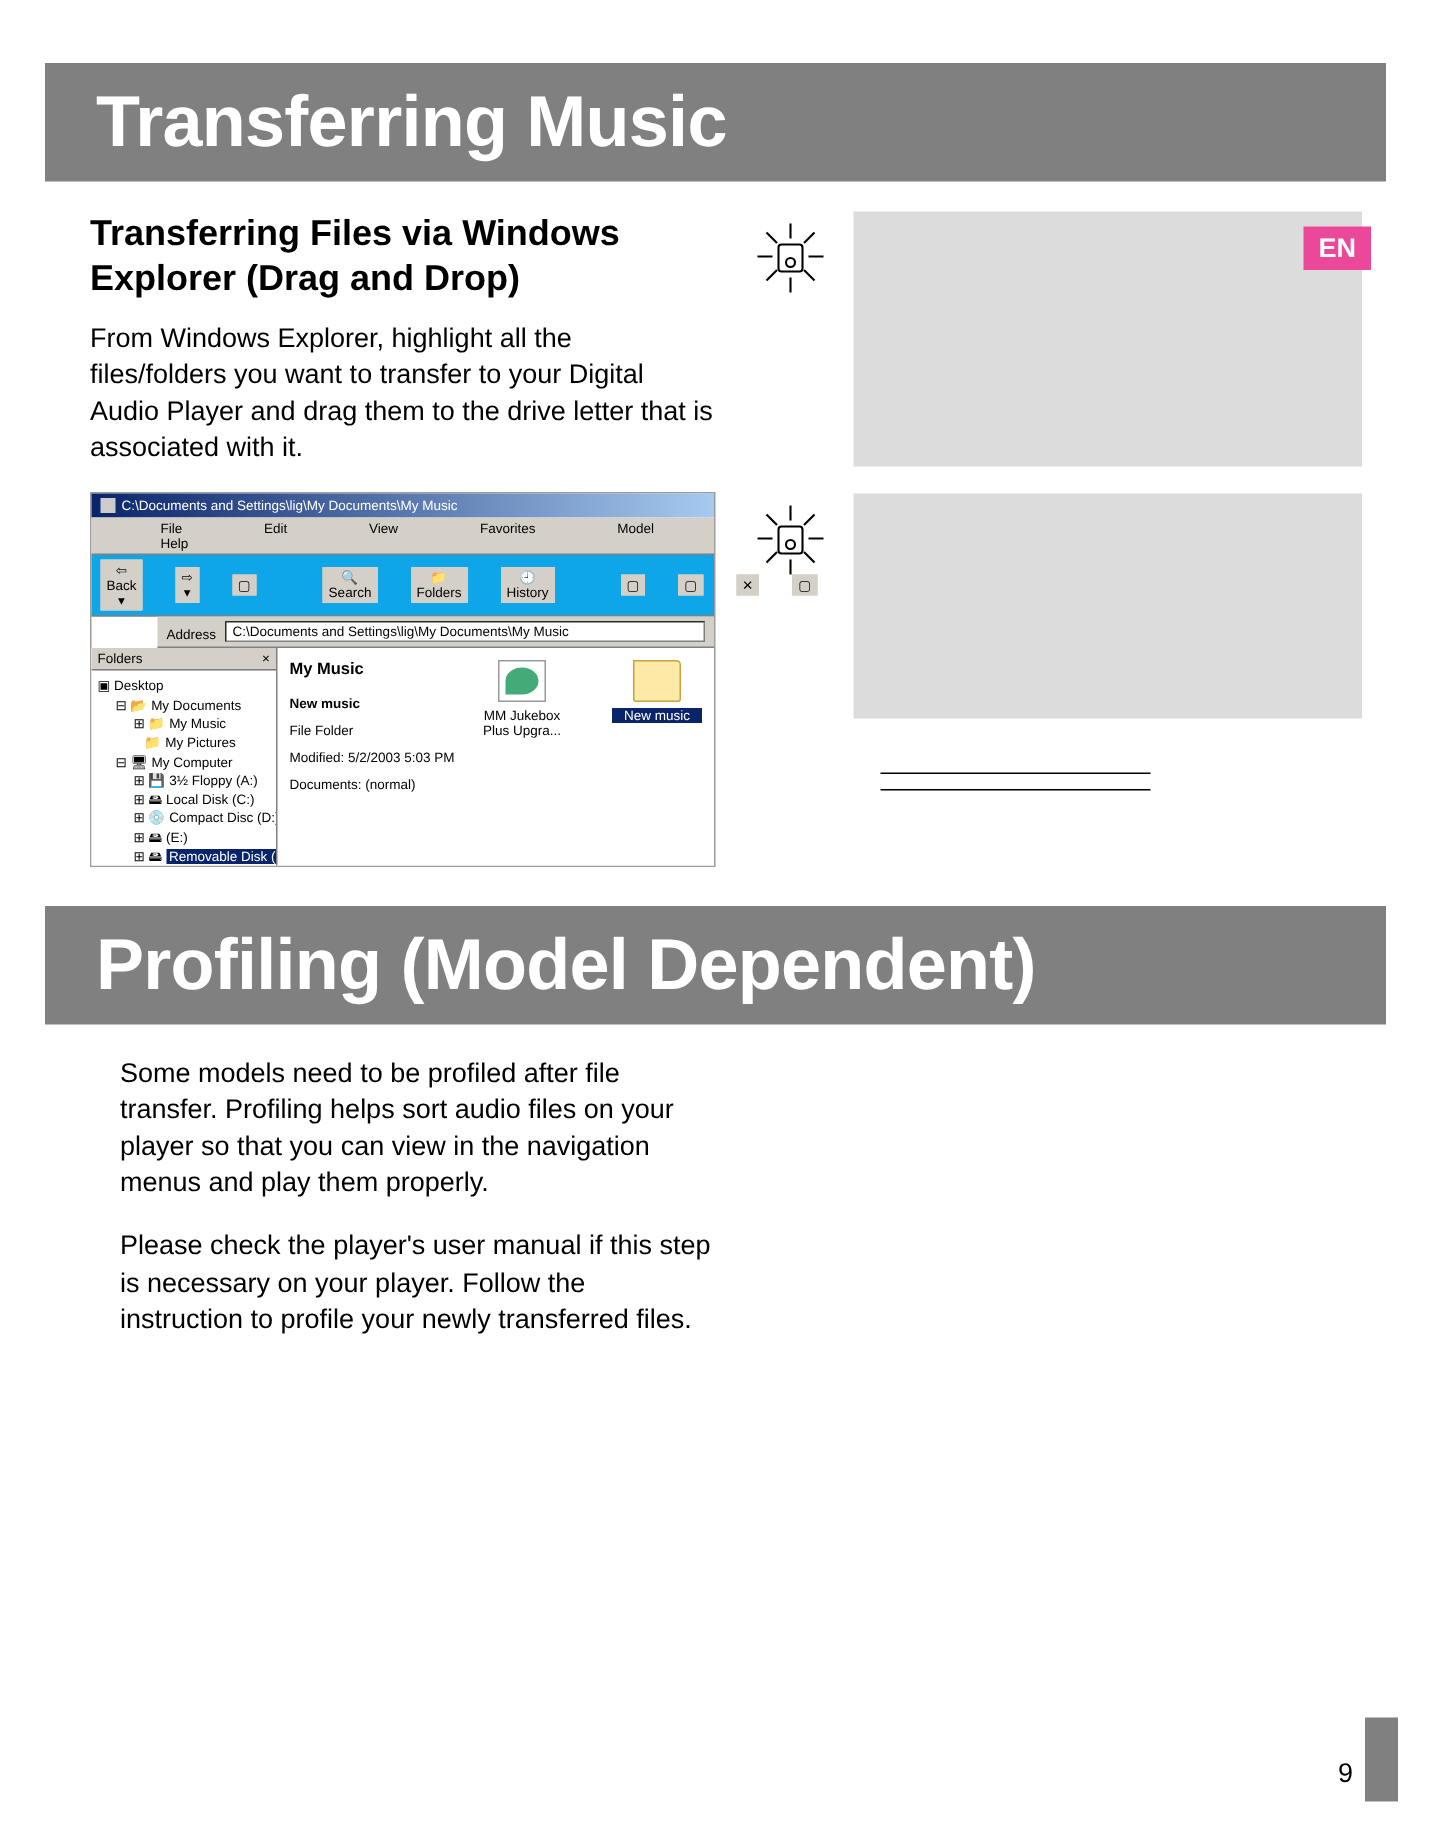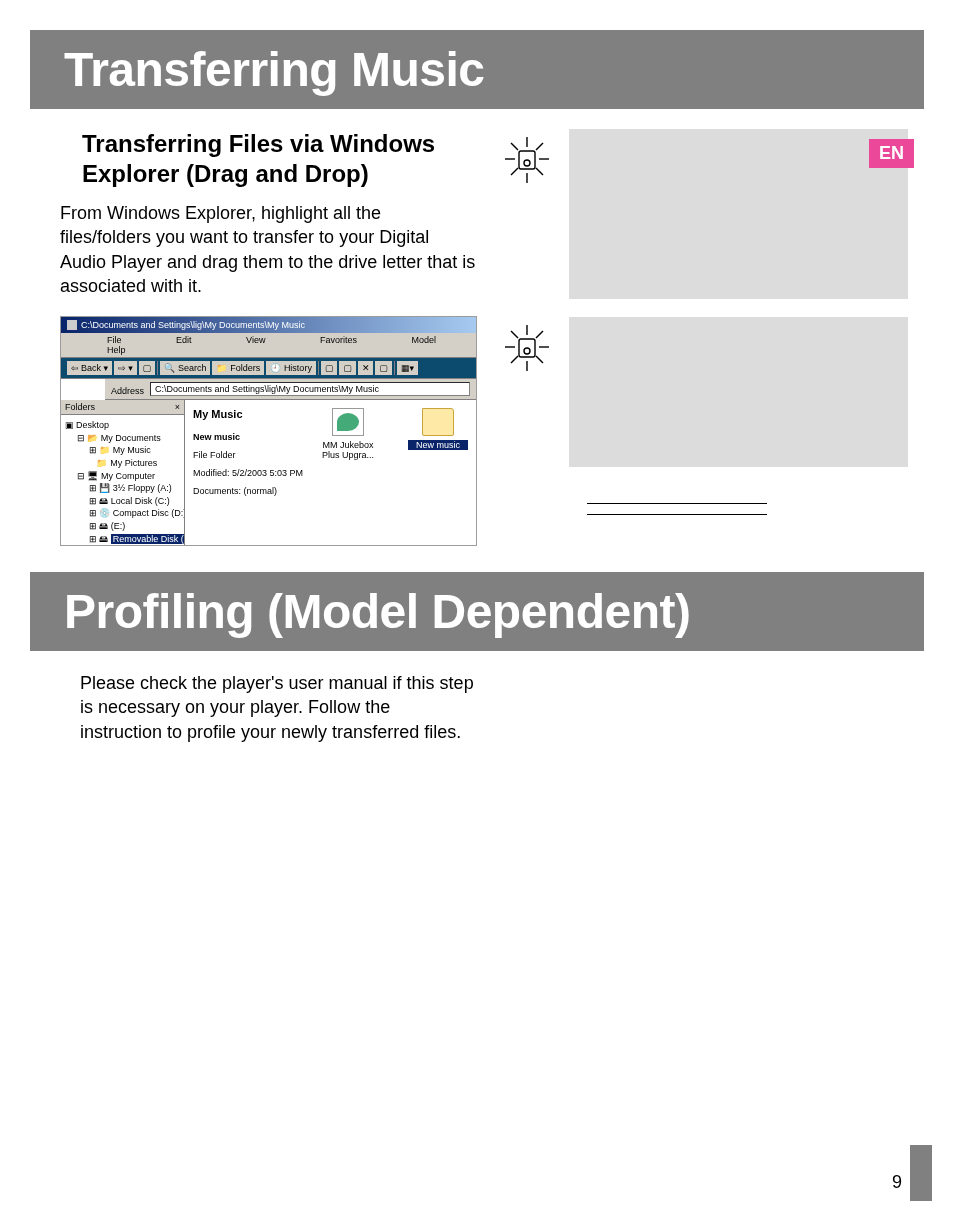--- a/index.html
+++ b/index.html
@@ -1,26 +1,26 @@
 <!DOCTYPE html>
 <html><head>
 <meta charset="utf-8">
 <style>
   * { margin: 0; padding: 0; box-sizing: border-box; }
   body { width: 954px; height: 1215px; background: #fff; font-family: Arial, Helvetica, sans-serif; position: relative; }
-  .page { width: 100%; height: 100%; position: relative; padding: 30px 40px 0 40px; }
+  .page { width: 100%; height: 100%; position: relative; padding: 42px 40px 0 40px; }
 
   .banner { background: #808080; padding: 12px 20px 12px 34px; margin-left: -10px; margin-right: -10px; }
   .banner h1 { color: #fff; font-size: 48px; font-weight: 900; letter-spacing: -0.5px; }
 
   .top-split { display: flex; gap: 20px; margin-top: 20px; }
   .left { width: 50%; padding-left: 20px; }
   .right { width: 50%; position: relative; }
 
-  .subhead { font-size: 24px; font-weight: 900; line-height: 1.25; margin-bottom: 12px; margin-left: 22px; }
+  .subhead { font-size: 24px; font-weight: 900; line-height: 1.25; margin-bottom: 12px; }
   .body-text { font-size: 18px; line-height: 1.35; margin-bottom: 18px; }
 
   .lang-tab { position: absolute; right: 0; top: 10px; background: #ec4899; color: #fff; font-weight: 900; padding: 4px 10px; font-size: 18px; }
 
   
   .tip-block { display: flex; align-items: flex-start; gap: 12px; margin-bottom: 18px; }
   .tip-icon { flex: 0 0 60px; }
   .tip-icon svg { width: 60px; height: 60px; }
   .gray-box { flex: 1; background: #dcdcdc; min-height: 170px; }
   .gray-box.short { min-height: 150px; }
@@ -28,21 +28,21 @@
 
   .right-rules { margin-top: 36px; margin-right: 12px; }
   .right-rules div { border-bottom: 1px solid #000; height: 1px; margin-bottom: 10px; width: 180px; margin-left: 90px; }
 
   
   .explorer { width: 100%; border: 1px solid #9c9c9c; font-size: 9px; margin-top: 16px; }
   .exp-titlebar { background: linear-gradient(to right,#0a246a,#a6caf0); color:#fff; padding:3px 6px; display:flex; align-items:center; gap:4px; font-size:9px;}
   .exp-titlebar .sq { width:10px; height:10px; background:#ccc; display:inline-block; }
   .exp-menubar { background:#d4d0c8; padding:2px 6px; border-bottom:1px solid #808080;}
   .exp-menubar span { margin-right:12px;margin-left:40px; }
-  .exp-toolbar { background:#0c4a6e; padding:3px 6px; border-bottom:1px solid #808080; display:flex; gap:2px; align-items:center;}
+  .exp-toolbar { background:#0ea5e9; padding:3px 6px; border-bottom:1px solid #808080; display:flex; gap:22px; align-items:center;text-align:center;}
   .exp-toolbar .btn { background:#d4d0c8; border:1px solid #d4d0c8; padding:1px 3px; }
   .exp-toolbar .sep { width:1px; height:14px; background:#808080; }
   .exp-address { background:#d4d0c8; padding:3px 6px; border-bottom:1px solid #808080; display:flex; gap:6px; align-items:flex-end;margin-left:44px;}
   .exp-address input { flex:1; font-size:9px; padding:1px 4px; border:1px inset #808080; background:#fff;}
   .exp-body { display:flex; background:#fff; height:145px; }
   .exp-tree { width:160px; border-right:1px solid #808080; padding:4px; overflow:hidden; position:relative;}
   .exp-tree-header { background:#d4d0c8; margin:-4px -4px 4px -4px; padding:2px 4px; display:flex; justify-content:space-between; border-bottom:1px solid #808080;}
   .tree-node { white-space:nowrap; line-height:1.4; }
   .tree-node .sel { background:#0a246a; color:#fff; padding:0 2px;}
   .ind1 { padding-left:12px;} .ind2 { padding-left:24px;}
@@ -199,19 +199,20 @@
       </div>
     </div>
   </div>
 
   <div class="banner" style="margin-top:26px;">
     <h1>Profiling (Model Dependent)</h1>
   </div>
 
   <div class="content2">
     <div style="width:50%;">
+      <p class="body-text">Some models need to be profiled after file transfer. Profiling helps sort audio files on your player so that you can view in the navigation menus and play them properly.</p>
       <p class="body-text">Please check the player's user manual if this step is necessary on your player. Follow the instruction to profile your newly transferred files.</p>
     </div>
   </div>
 
   <div class="page-num">9</div>
   <div class="bottom-tab"></div>
 </div>
 
 </body></html>

